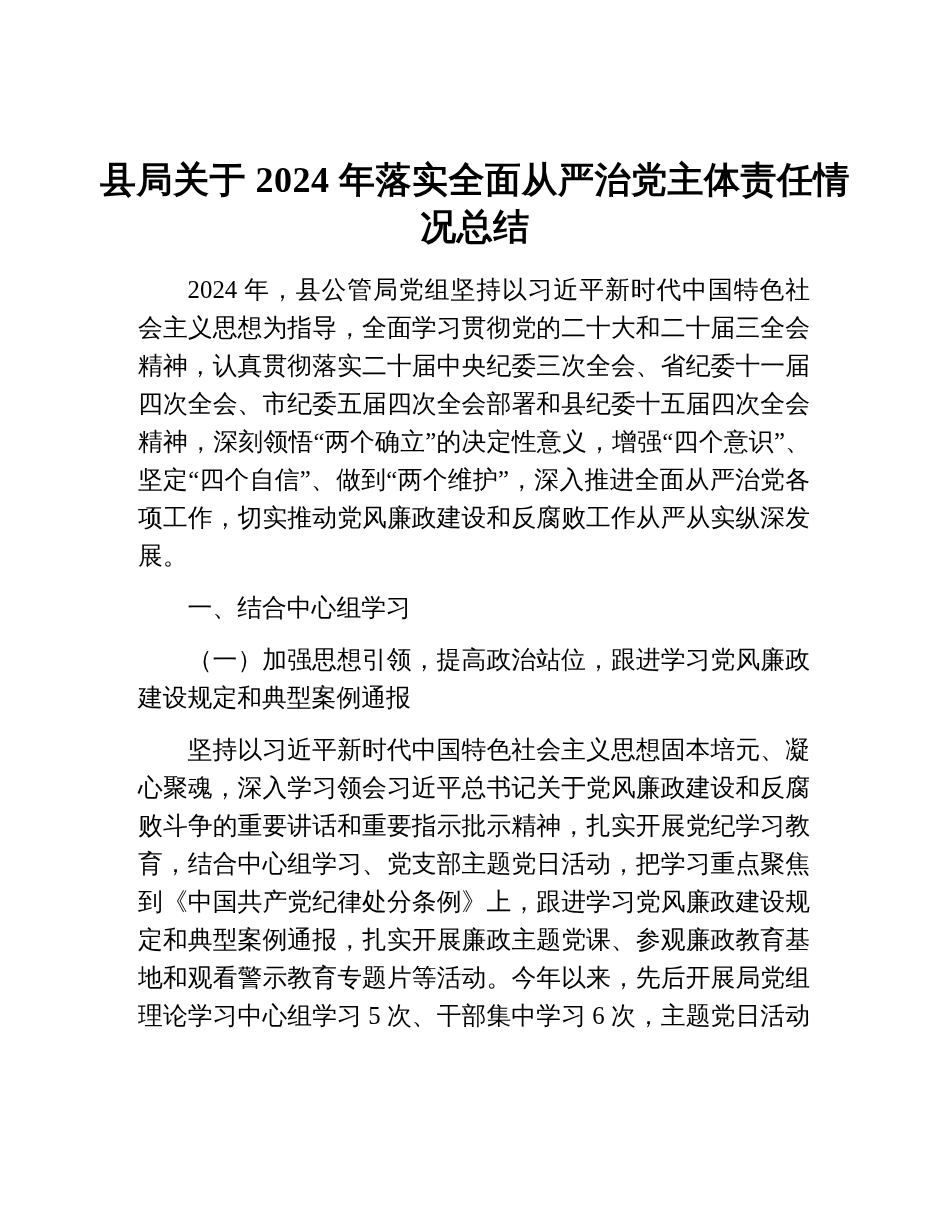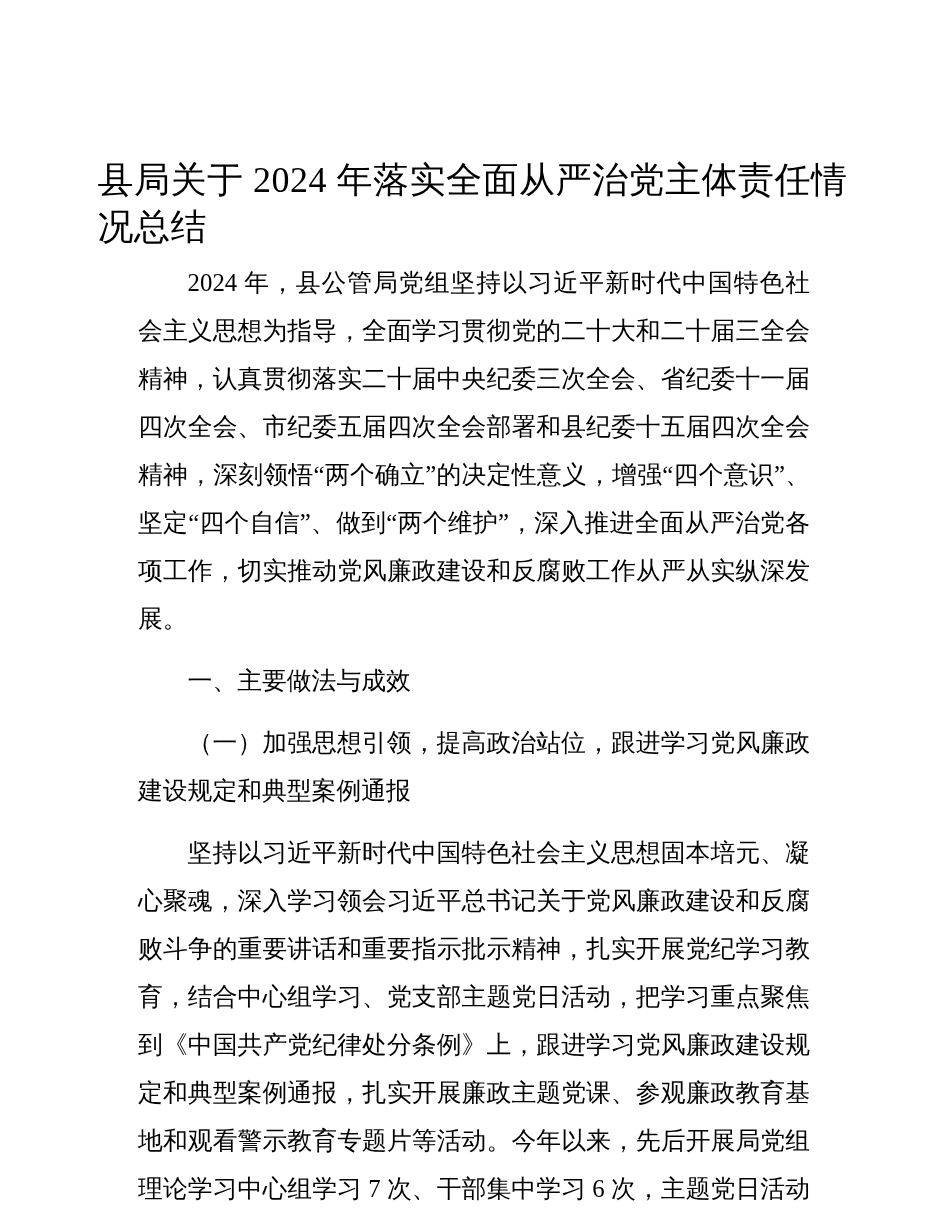--- a/index.html
+++ b/index.html
@@ -17,33 +17,33 @@
     width: 950px;
     height: 1230px;
     background: #ffffff;
     color: #000000;
     padding-top: 157px;
     overflow: hidden;
     font-family: "Liberation Serif", "DejaVu Serif", serif;
   }
   .doc-title {
     width: 755px;
-    margin: 0 auto 8px auto;
-    text-align: left;
-    font-weight: 400;
+    margin: 0 auto 20px auto;
+    text-align: center;
+    font-weight: 700;
     font-size: 36px;
     line-height: 47px;
     letter-spacing: 0.5px;
   }
   .doc-body {
     box-sizing: border-box;
     padding-left: 138px;
     padding-right: 140px;
     font-size: 24.8px;
-    line-height: 48px;
+    line-height: 38px;
   }
   .doc-body p {
     margin: 0 0 14px 0;
     text-indent: 2em;
     text-align: justify;
     text-justify: inter-character;
     line-break: strict;
     word-break: normal;
   }
   .doc-body p.last-justify {
@@ -52,19 +52,19 @@
 </style>
 </head>
 <body>
 
 <div class="page">
   <h1 class="doc-title">县局关于 2024 年落实全面从严治党主体责任情况总结</h1>
 
   <div class="doc-body">
     <p>2024 年，县公管局党组坚持以习近平新时代中国特色社会主义思想为指导，全面学习贯彻党的二十大和二十届三全会精神，认真贯彻落实二十届中央纪委三次全会、省纪委十一届四次全会、市纪委五届四次全会部署和县纪委十五届四次全会精神，深刻领悟“两个确立”的决定性意义，增强“四个意识”、坚定“四个自信”、做到“两个维护”，深入推进全面从严治党各项工作，切实推动党风廉政建设和反腐败工作从严从实纵深发展。</p>
 
-    <p>一、主要做法与成效</p>
+    <p>一、结合中心组学习</p>
 
     <p>（一）加强思想引领，提高政治站位，跟进学习党风廉政建设规定和典型案例通报</p>
 
-    <p class="last-justify">坚持以习近平新时代中国特色社会主义思想固本培元、凝心聚魂，深入学习领会习近平总书记关于党风廉政建设和反腐败斗争的重要讲话和重要指示批示精神，扎实开展党纪学习教育，结合中心组学习、党支部主题党日活动，把学习重点聚焦到《中国共产党纪律处分条例》上，跟进学习党风廉政建设规定和典型案例通报，扎实开展廉政主题党课、参观廉政教育基地和观看警示教育专题片等活动。今年以来，先后开展局党组理论学习中心组学习 7 次、干部集中学习 6 次，主题党日活动</p>
+    <p class="last-justify">坚持以习近平新时代中国特色社会主义思想固本培元、凝心聚魂，深入学习领会习近平总书记关于党风廉政建设和反腐败斗争的重要讲话和重要指示批示精神，扎实开展党纪学习教育，结合中心组学习、党支部主题党日活动，把学习重点聚焦到《中国共产党纪律处分条例》上，跟进学习党风廉政建设规定和典型案例通报，扎实开展廉政主题党课、参观廉政教育基地和观看警示教育专题片等活动。今年以来，先后开展局党组理论学习中心组学习 5 次、干部集中学习 6 次，主题党日活动</p>
   </div>
 </div>
 
 </body></html>

